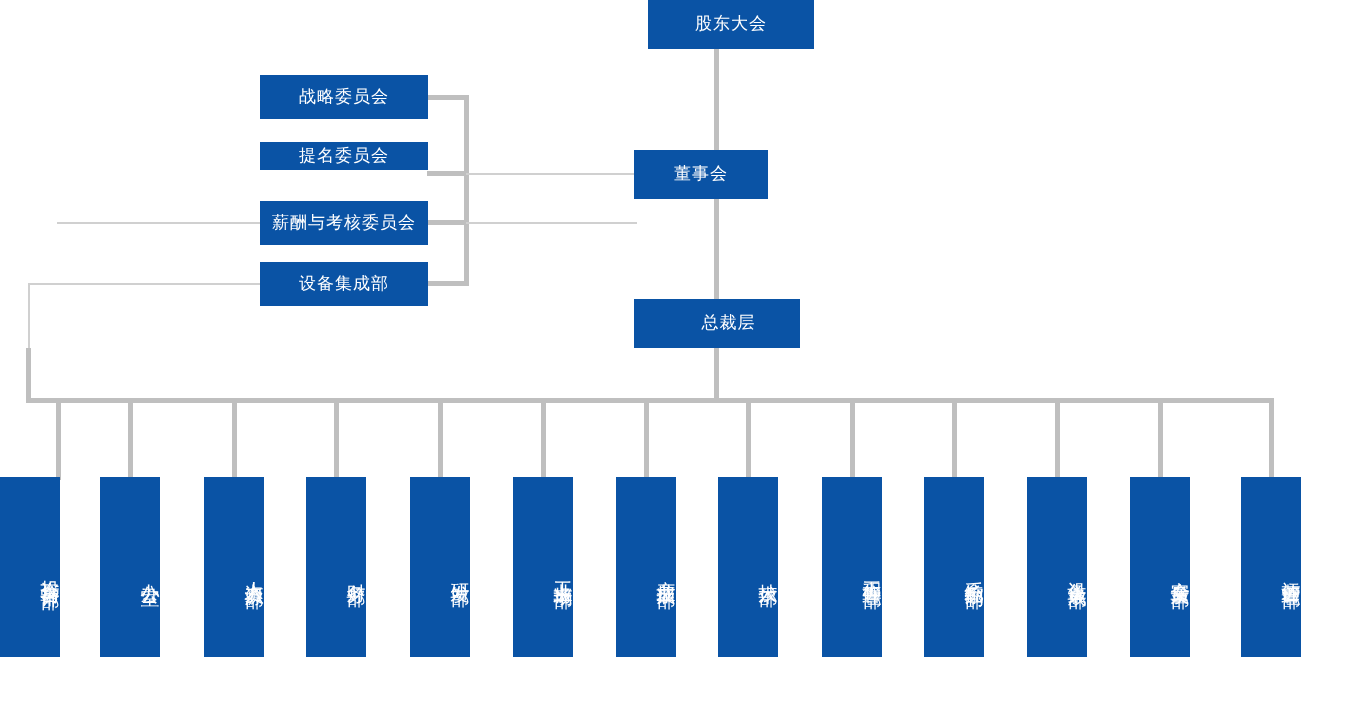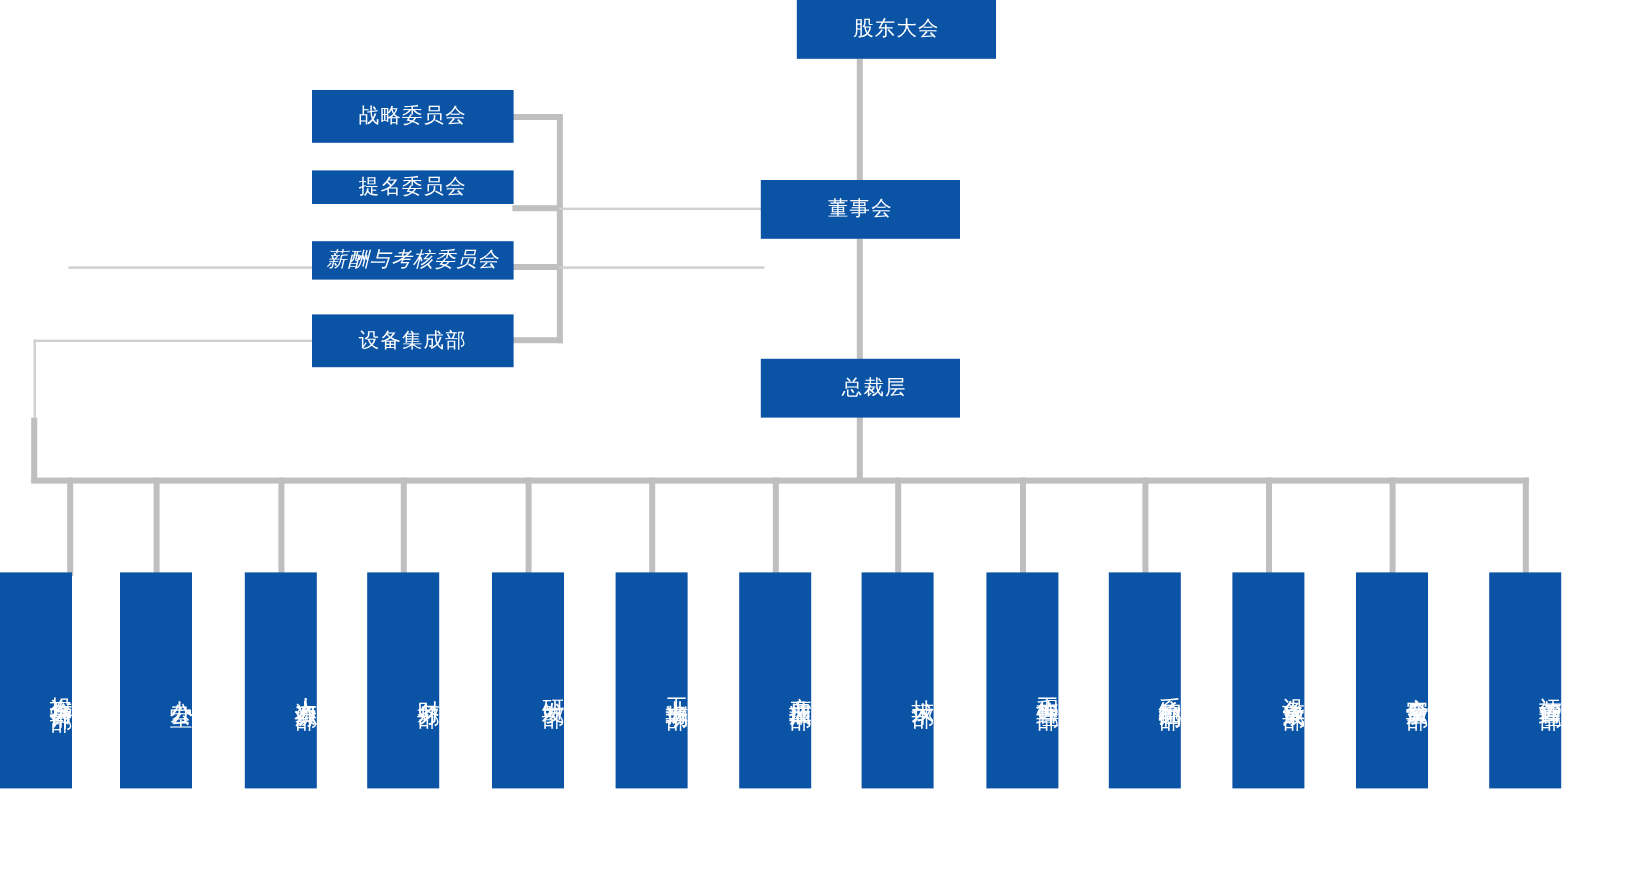--- a/index.html
+++ b/index.html
@@ -87,41 +87,41 @@
   <div class="conn" style="left:438px; top:398px; width:5px; height:82px;"></div>
   <div class="conn" style="left:541px; top:398px; width:5px; height:82px;"></div>
   <div class="conn" style="left:644px; top:398px; width:5px; height:82px;"></div>
   <div class="conn" style="left:746px; top:398px; width:5px; height:82px;"></div>
   <div class="conn" style="left:850px; top:398px; width:5px; height:82px;"></div>
   <div class="conn" style="left:952px; top:398px; width:5px; height:82px;"></div>
   <div class="conn" style="left:1055px; top:398px; width:5px; height:82px;"></div>
   <div class="conn" style="left:1158px; top:398px; width:5px; height:82px;"></div>
   <div class="conn" style="left:1269px; top:398px; width:5px; height:82px;"></div>
 
-  <div class="node node-h" style="left:664px; top:0px; width:166px; height:49px;">
+  <div class="node node-h" style="left:648px; top:0px; width:166px; height:49px;">
     <span>股东大会</span>
   </div>
 
-  <div class="node node-h" style="left:634px; top:150px; width:166px; height:49px;text-align:right;">
+  <div class="node node-h" style="left:634px; top:150px; width:134px; height:49px;text-align:right;">
     <span>董事会</span>
   </div>
 
   <div class="node node-h" style="left:634px; top:299px; width:166px; height:49px;padding-left:23px;">
     <span>总裁层</span>
   </div>
 
   <div class="node node-h" style="left:260px; top:75px; width:168px; height:44px;">
     <span>战略委员会</span>
   </div>
 
   <div class="node node-h" style="left:260px; top:142px; width:168px; height:28px;">
     <span>提名委员会</span>
   </div>
 
-  <div class="node node-h" style="left:260px; top:201px; width:168px; height:32px;font-style:italic;">
+  <div class="node node-h" style="left:260px; top:201px; width:168px; height:44px;">
     <span>薪酬与考核委员会</span>
   </div>
 
   <div class="node node-h" style="left:260px; top:262px; width:168px; height:44px;">
     <span>设备集成部</span>
   </div>
 
   <div class="node node-v" style="left:0px; top:477px; width:60px; height:180px;">
     <span>投资与审计部</span>
   </div>

